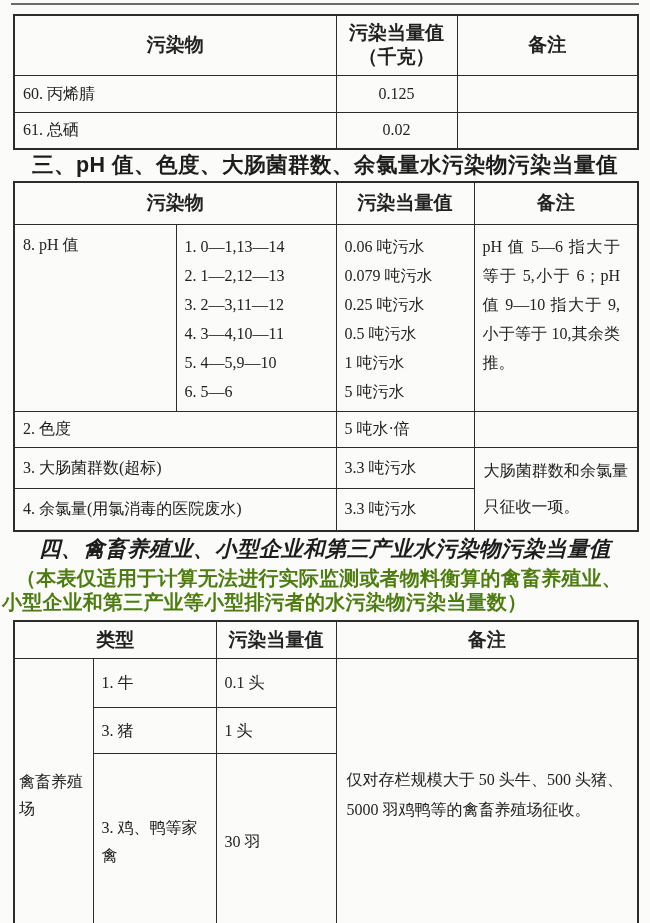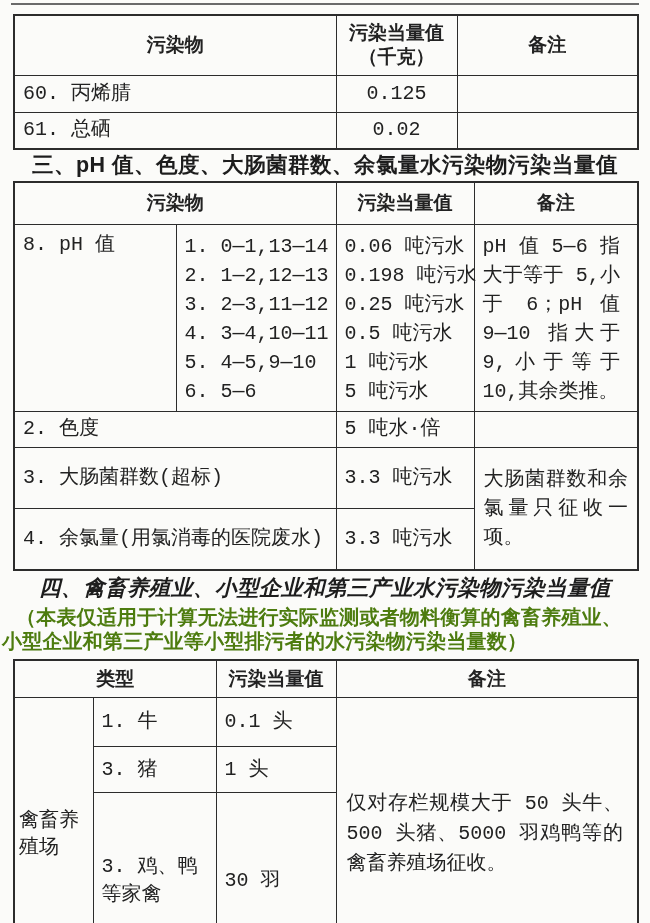--- a/index.html
+++ b/index.html
@@ -23,25 +23,24 @@
   th, td { border: 1px solid #2c2c2c; }
   th {
     font-family: "Liberation Sans", "DejaVu Sans", sans-serif;
     font-weight: bold;
     font-size: 19px;
     text-align: center;
     vertical-align: middle;
     line-height: 24px;
   }
   td {
-    font-size: 20px;
+    font-size: 16px;
     vertical-align: middle;
     padding: 2px 8px;
     line-height: 26px;
-    font-family: Liberation Mono, monospace;
   }
   td.center { text-align: center; }
 
   
   .t1 .hrow { height: 60px; }
   .t1 .drow { height: 37px; }
 
   
   .sec-heading {
     font-family: "Liberation Sans", "DejaVu Sans", sans-serif;
@@ -55,21 +54,21 @@
   .h3 { margin: 1px 0 1px 0; }
   .h4 { margin: 3px 0 0 0; font-style: italic; }
 
   
   .t2 .hrow { height: 42px; }
   .t2 .ph-row { height: 187px; }
   .t2 .ph-row td { vertical-align: top; padding-top: 7px; }
   .t2 .ph-row .lines div { line-height: 29px; white-space: nowrap; }
   .t2 .drow { height: 36px; }
   .note-wrap { line-height: 29px; text-align: justify; padding-right: 9px; }
-  .shared-note { text-align: justify; line-height: 29px; padding: 17px 9px; }
+  .shared-note { text-align: justify; line-height: 36px; padding: 5px 9px; }
 
   
   .intro-note {
     font-family: "Liberation Sans", "DejaVu Sans", sans-serif;
     font-weight: bold;
     font-size: 20px;
     line-height: 24.5px;
     color: #4d7c0f;
     margin: 2px -11px 5px -11px;
     letter-spacing: 0.2px;
@@ -142,21 +141,21 @@
           <div>2. 1—2,12—13</div>
           <div>3. 2—3,11—12</div>
           <div>4. 3—4,10—11</div>
           <div>5. 4—5,9—10</div>
           <div>6. 5—6</div>
         </div>
       </td>
       <td>
         <div class="lines">
           <div>0.06 吨污水</div>
-          <div>0.198 吨污水</div>
+          <div>0.079 吨污水</div>
           <div>0.25 吨污水</div>
           <div>0.5 吨污水</div>
           <div>1 吨污水</div>
           <div>5 吨污水</div>
         </div>
       </td>
       <td>
         <div class="note-wrap">pH 值 5—6 指大于等于 5,小于 6；pH 值 9—10 指大于 9,小于等于 10,其余类推。</div>
       </td>
     </tr>

